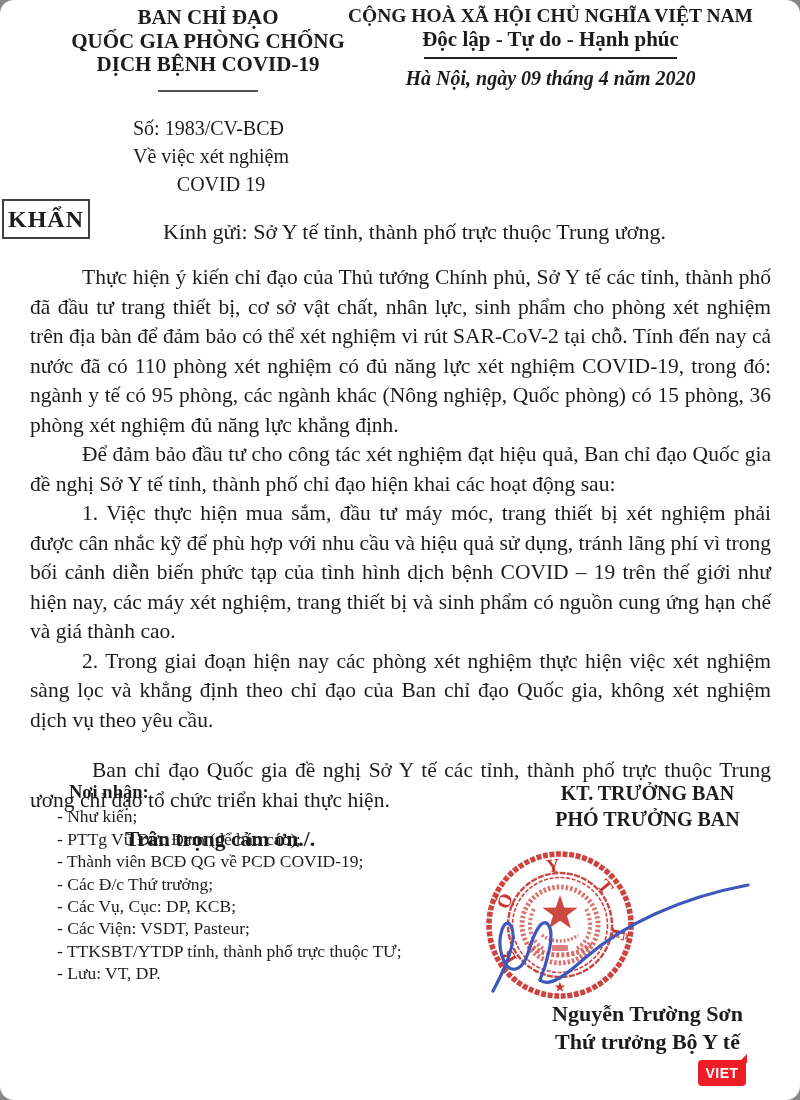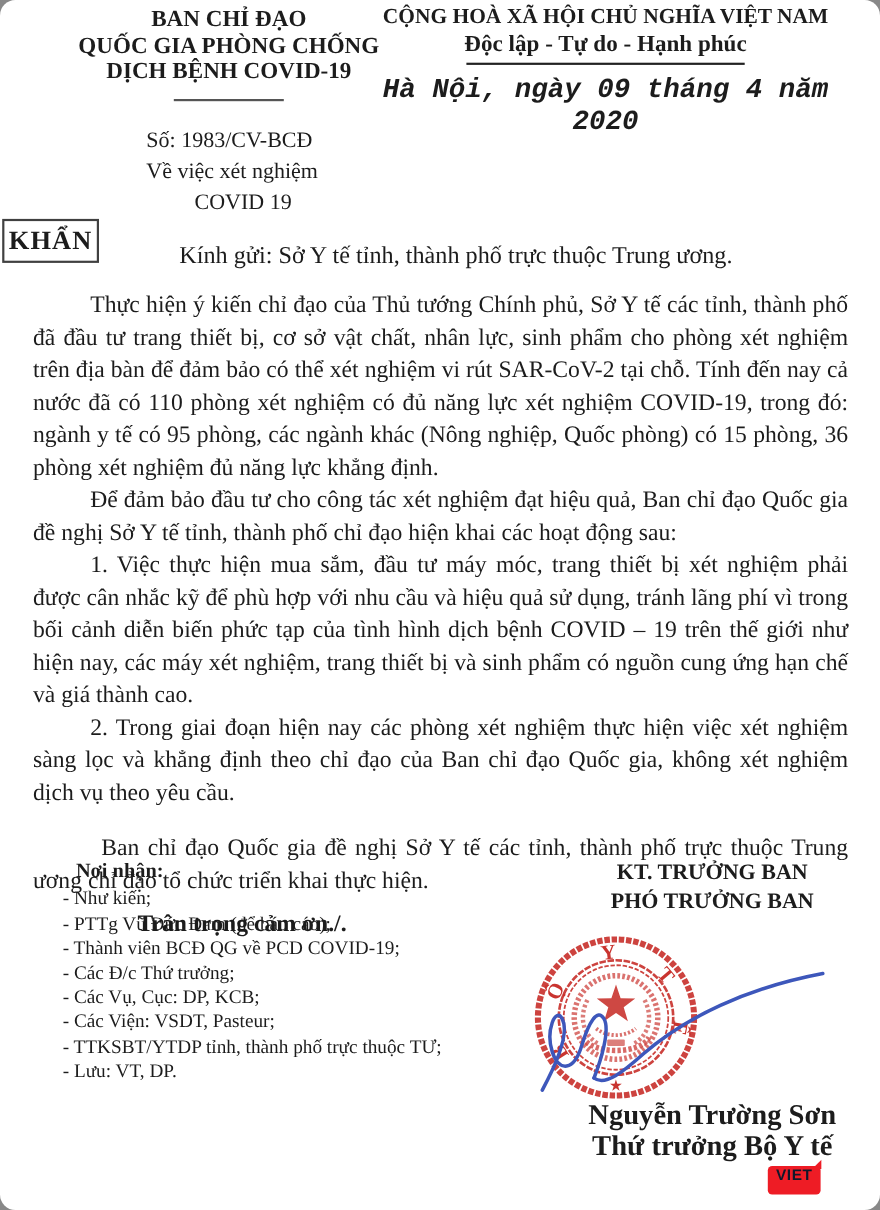--- a/index.html
+++ b/index.html
@@ -10,21 +10,21 @@
     border-radius:14px;
   }
   
   .hdr-left{position:absolute;left:58px;top:6px;width:300px;text-align:center;
     font-weight:bold;font-size:21px;line-height:23.5px;}
   .hdr-left .rule{width:100px;border-top:2px solid #555;margin:13px auto 0;}
   .hdr-right{position:absolute;left:332px;top:4px;width:437px;text-align:center;}
   .hdr-right .l1{font-weight:bold;font-size:19.5px;line-height:23px;}
   .hdr-right .l2{font-weight:bold;font-size:21px;line-height:25px;}
   .hdr-right .rule{width:253px;border-top:2px solid #222;margin:5px auto 0;}
-  .hdr-right .date{font-style:italic;font-weight:bold;font-size:25px;margin-top:8px;font-family:Liberation Mono, monospace;}
+  .hdr-right .date{font-style:italic;font-weight:bold;font-size:20px;margin-top:8px;}
   
   .doc-no{position:absolute;left:133px;top:114px;width:176px;font-size:20px;line-height:28px;}
   .doc-no .c{text-align:center;}
   
   .khan{position:absolute;left:2px;top:199px;width:84px;height:36px;border:2px solid #404040;
     display:flex;align-items:center;justify-content:center;
     font-weight:bold;font-size:24px;letter-spacing:1px;text-align:center;}
   
   .salutation{position:absolute;left:163px;top:219px;font-size:22px;}
   
@@ -34,28 +34,28 @@
   .body-text p.sp{margin-top:21px;text-indent:62px;}
   .body-text p.closing{margin-top:10px;text-indent:95px;text-align:left;font-weight:bold;}
   
   .recipients{position:absolute;left:57px;top:781px;width:400px;
     font-size:17.5px;line-height:22.4px;}
   .recipients .title{font-weight:bold;font-size:18.5px;margin-left:12px;margin-bottom:2px;}
   
   .kt-block{position:absolute;left:505px;top:781px;width:285px;text-align:center;
     font-weight:bold;font-size:20px;line-height:25.5px;}
   .name-block{position:absolute;left:505px;top:1000px;width:285px;text-align:center;
-    font-weight:bold;font-size:26px;line-height:28px;}
+    font-weight:bold;font-size:22px;line-height:28px;}
   .seal-wrap{position:absolute;left:482px;top:847px;width:156px;height:156px;}
   .sig-wrap{position:absolute;left:455px;top:853px;width:305px;height:150px;}
   
   .viet{position:absolute;left:698px;top:1060px;width:48px;height:26px;background:#ee1c25;
-    border-radius:4px;color:#0f172a;font-family:"Liberation Sans","DejaVu Sans",sans-serif;
+    border-radius:4px;color:#ffffff;font-family:"Liberation Sans","DejaVu Sans",sans-serif;
     font-weight:bold;font-size:14px;letter-spacing:.5px;
-    display:flex;justify-content:center;}
+    display:flex;align-items:center;justify-content:center;}
   .viet .flag{position:absolute;right:-1px;top:-6px;width:9px;height:9px;background:#ee1c25;
     clip-path:polygon(0 100%,100% 0,100% 100%);}
 </style>
 </head>
 <body>
 
 <div class="page">
 
   <div class="hdr-left">
     <div>BAN CHỈ ĐẠO</div>

